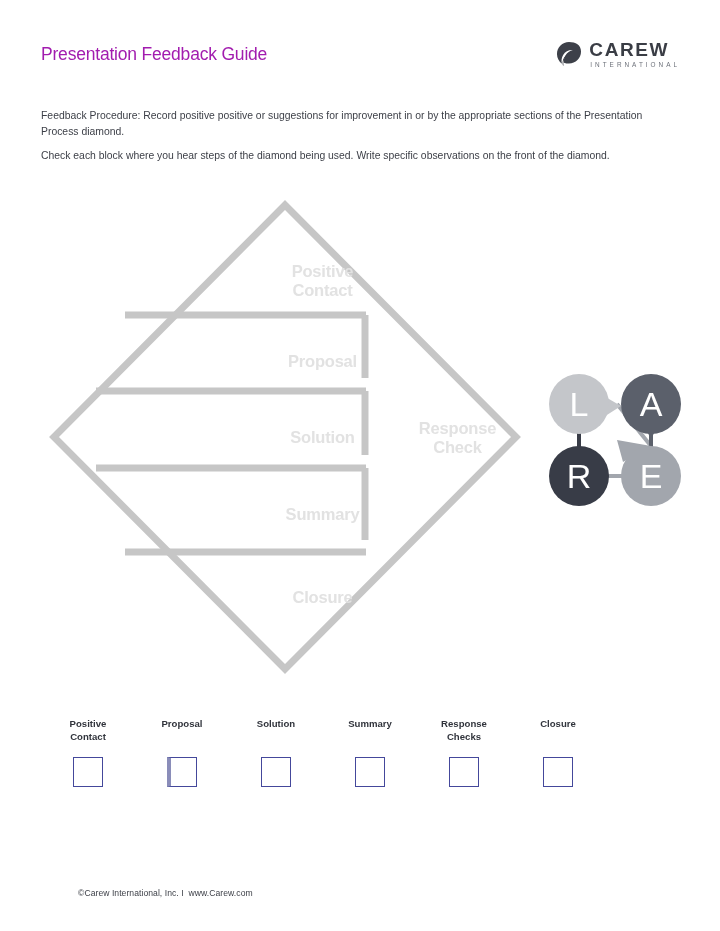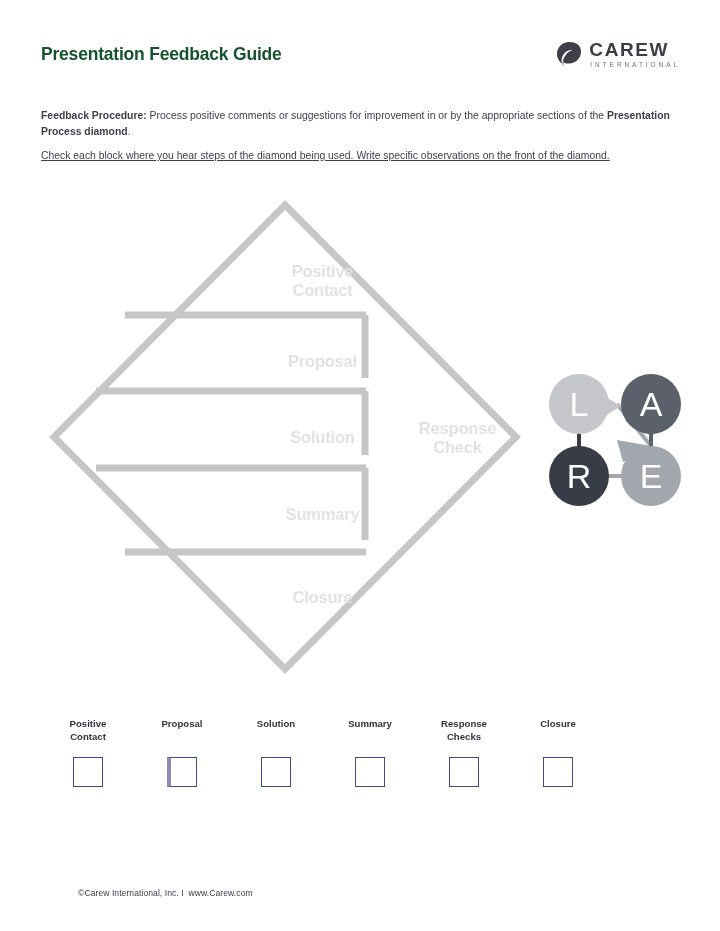--- a/index.html
+++ b/index.html
@@ -15,23 +15,23 @@
     color: #33363f;
     overflow: hidden;
   }
 
   
   #page-title {
     position: absolute;
     left: 41px;
     top: 44px;
     font-size: 17.5px;
-    font-weight: bold;
+    font-weight: normal;
     letter-spacing: -0.2px;
-    color: #14532d;
+    color: #a21caf;
     white-space: nowrap;
   }
 
   #brand-logo {
     position: absolute;
     right: 40px;
     top: 40px;
     display: flex;
     align-items: center;
     gap: 7px;
@@ -57,31 +57,30 @@
     position: absolute;
     left: 41px;
     top: 108px;
     width: 632px;
   }
   .intro-line {
     font-size: 10.4px;
     line-height: 15.5px;
     color: #3c3f47;
   }
-  .intro-line b { font-weight: bold; }
+  .intro-line b { font-weight: normal; }
   #instruction-line {
     position: absolute;
     left: 41px;
     top: 148px;
     width: 640px;
     font-size: 10.4px;
     line-height: 15.5px;
     color: #3c3f47;
     white-space: nowrap;
-    text-decoration: underline;
   }
 
   
   #diamond-figure {
     position: absolute;
     left: 40px;
     top: 195px;
     width: 500px;
     height: 490px;
   }
@@ -168,21 +167,21 @@
     <path d="M11.5 37.2c-0.6-3.8 0.1-7.9 2.4-11.6 2.8-4.5 7.3-7.6 12.2-8.7 -5.3 0.4-10.5 3.3-13.6 8.3 -2.6 4.2-3.0 9.1-1.6 13.3l0.6-1.3z" fill="#3d4049"></path>
   </svg>
   <span class="brand-wordmark">
     <span class="brand-name">CAREW</span>
     <span class="brand-sub">INTERNATIONAL</span>
   </span>
 </div>
 
 <div id="intro-block">
   <div class="intro-line">
-    <b>Feedback Procedure:</b><span> Process positive comments or suggestions for improvement in or by the appropriate sections of the </span><b>Presentation Process diamond</b><span>.</span>
+    <b>Feedback Procedure:</b><span> Record positive positive or suggestions for improvement in or by the appropriate sections of the </span><b>Presentation Process diamond</b><span>.</span>
   </div>
 </div>
 <div id="instruction-line">Check each block where you hear steps of the diamond being used. Write specific observations on the front of the diamond.</div>
 
 <div id="diamond-figure">
   <svg id="diamond-svg" width="500" height="490" viewBox="0 0 500 490" aria-hidden="true">
 
     <polygon points="245,10 476,242 245,474 14,242" fill="none" stroke="#c6c6c6" stroke-width="7" stroke-linejoin="miter"></polygon>
 
     <line x1="85" y1="120" x2="326" y2="120" stroke="#c6c6c6" stroke-width="7"></line>

